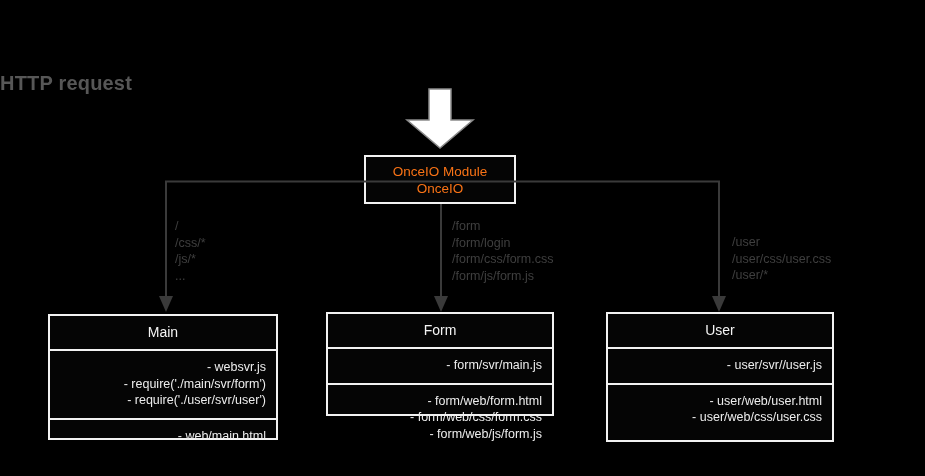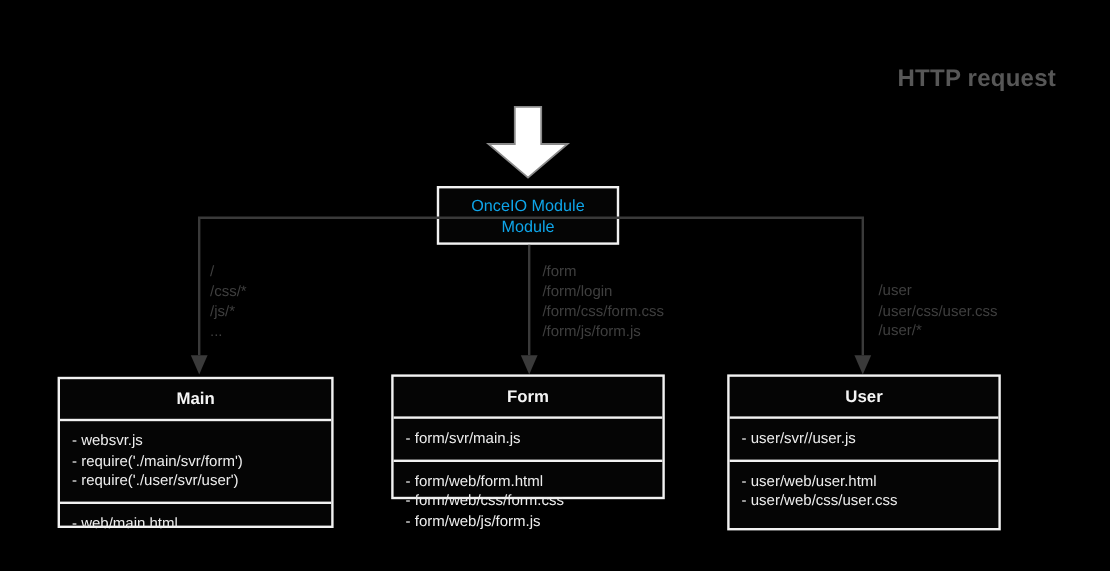--- a/index.html
+++ b/index.html
@@ -13,23 +13,23 @@
     height: 476px;
     background: #000000;
     font-family: "Liberation Sans", sans-serif;
     overflow: hidden;
   }
 
   
   .http-title {
     position: absolute;
     left: 0;
-    top: 55px;
+    top: 72px;
     width: 880px;
-    text-align: right;
+    text-align: left;
     font-size: 20px;
     font-weight: bold;
     color: #575757;
     letter-spacing: 0.2px;
     white-space: nowrap;
   }
 
   
   .block-arrow {
     position: absolute;
@@ -46,21 +46,21 @@
     top: 155px;
     width: 152px;
     height: 49px;
     border: 2px solid #f2f2f2;
     background: #050505;
     box-sizing: border-box;
     display: flex;
     flex-direction: column;
     align-items: center;
     justify-content: center;
-    color: #0ea5e9;
+    color: #f97316;
     font-size: 13.5px;
     line-height: 17px;
   }
 
   
   .connectors {
     position: absolute;
     left: 0;
     top: 0;
     width: 925px;
@@ -85,55 +85,55 @@
   .module {
     position: absolute;
     border: 2px solid #f2f2f2;
     background: #050505;
     box-sizing: border-box;
     color: #ededed;
   }
   .module .m-title {
     text-align: center;
     font-size: 14px;
-    font-weight: bold;
+    font-weight: normal;
     padding: 8px 0 9px 0;
     border-bottom: 2px solid #f2f2f2;
     color: #f4f4f4;
   }
   .module .m-section {
     padding: 8px 10px 9px 10px;
     font-size: 12.5px;
     line-height: 16.5px;
   }
   .module .m-section.sep {
     border-top: 2px solid #f2f2f2;
   }
-  .module .m-row { white-space: nowrap; }
+  .module .m-row { white-space: nowrap; text-align: right; }
 
   .module-main  { left: 48px;  top: 314px; width: 230px; height: 126px; }
   .module-form  { left: 326px; top: 312px; width: 228px; height: 104px; }
   .module-user  { left: 606px; top: 312px; width: 228px; height: 130px; }
 </style>
 </head>
 <body>
 
 <div id="canvas">
 
   <div class="http-title">HTTP request</div>
 
   <div class="block-arrow">
     <svg width="72" height="62" viewBox="0 0 72 62" xmlns="http://www.w3.org/2000/svg">
       <polygon points="25,1 47,1 47,32 69,32 36,60 3,32 25,32" fill="#ffffff" stroke="#8a8a8a" stroke-width="1.5" stroke-linejoin="miter"></polygon>
     </svg>
   </div>
 
   <div class="router-box">
     <span>OnceIO Module</span>
-    <span>Module</span>
+    <span>OnceIO</span>
   </div>
 
   <svg class="connectors" viewBox="0 0 925 476" xmlns="http://www.w3.org/2000/svg">
 
     <path d="M165,181.5 L720,181.5" stroke="#3a3a3a" stroke-width="2" fill="none"></path>
 
     <path d="M166,181.5 L166,296" stroke="#3a3a3a" stroke-width="2" fill="none"></path>
     <polygon points="159,296 173,296 166,312" fill="#3a3a3a"></polygon>
 
     <path d="M441,204 L441,296" stroke="#3a3a3a" stroke-width="2" fill="none"></path>

